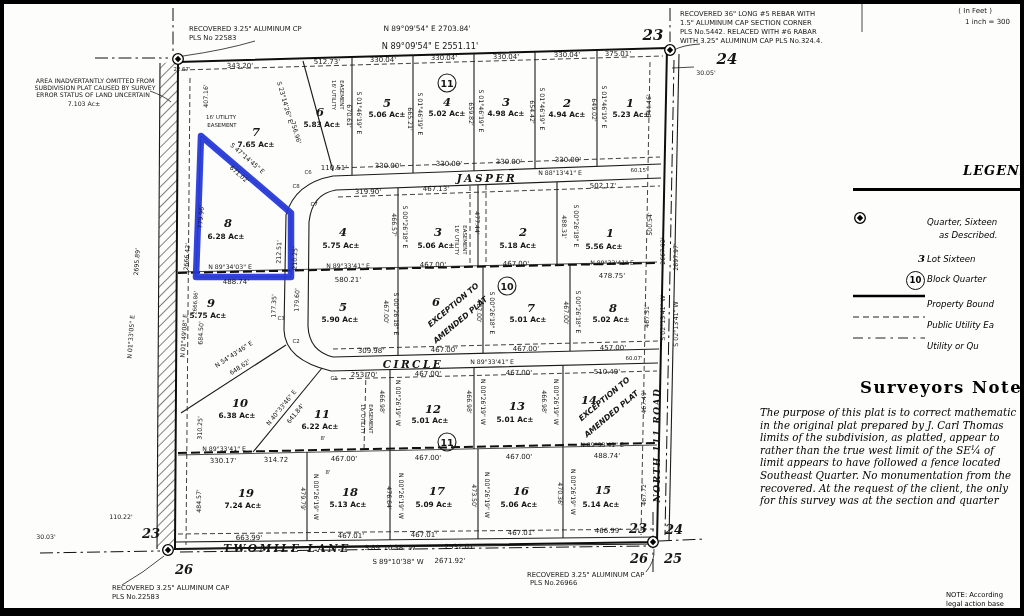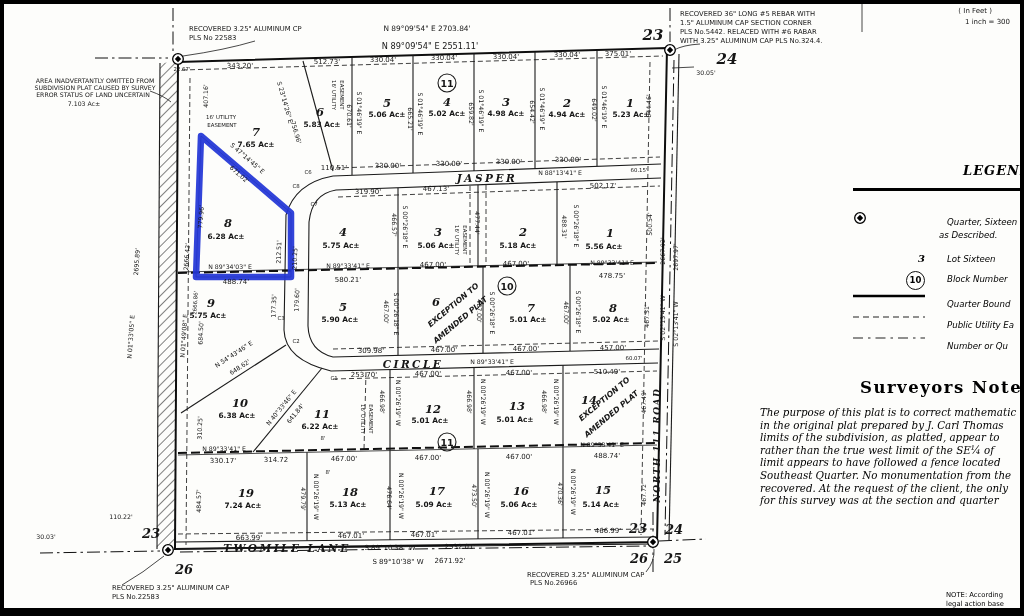--- a/index.html
+++ b/index.html
@@ -29,21 +29,21 @@
   .bnd{stroke:#0e0e0e;stroke-width:2;fill:none}
   .dash{stroke:#2a2a2a;stroke-width:.9;stroke-dasharray:5 3;fill:none}
   .dashH{stroke:#101010;stroke-width:2;stroke-dasharray:9 4;fill:none}
   .dd{stroke:#101010;stroke-width:1;stroke-dasharray:13 4 2.5 4;fill:none}
   
   .legend{position:absolute;left:853px;top:163px;width:171px;}
   .legend-title{font:italic 700 13px "DejaVu Serif",serif;letter-spacing:1px;margin-left:110px;}
   .legend-rule{height:3px;background:#000;margin-top:10px;}
   .lrow{position:absolute;left:0;width:200px;white-space:nowrap;}
   .lrow .sym{display:inline-block;width:72px;text-align:right;vertical-align:middle;}
-  .lrow .lbl{display:inline-block;margin-left:22px;font:italic 8.6px "DejaVu Sans",sans-serif;vertical-align:middle;}
+  .lrow .lbl{display:inline-block;margin-left:2px;font:italic 8.6px "DejaVu Sans",sans-serif;vertical-align:middle;}
   .lsym-num{font:italic 700 10px "DejaVu Serif",serif;}
   .lsym-blk{display:inline-block;width:17px;height:17px;border:1px solid #111;border-radius:50%;
             font:700 8.5px "DejaVu Sans",sans-serif;text-align:center;line-height:17px;}
   .svnote{position:absolute;left:745px;top:378px;width:300px;}
   .sv-title{font:700 16.5px "DejaVu Serif",serif;letter-spacing:1.5px;text-align:left;margin-left:115px;white-space:nowrap;}
   .sv-line{font:italic 10.3px "DejaVu Serif",serif;line-height:12.6px;white-space:nowrap;margin-left:15px;}
   .sv-body{margin-top:9px;}
   .brnote{position:absolute;left:946px;top:591px;width:120px;font:6.8px "DejaVu Sans",sans-serif;line-height:9px;white-space:nowrap;}
 </style>
 </head>
@@ -404,36 +404,36 @@
             <circle cx="7" cy="7" r="5.3" fill="#fff" stroke="#000" stroke-width="1.3"></circle>
             <path d="M3.8,7 L7,3.8 L10.2,7 L7,10.2 Z" fill="#000"></path>
           </svg>
     </span><span class="lbl">Quarter, Sixteen</span>
     <div style="margin-left:86px;font:italic 8.6px 'DejaVu Sans',sans-serif;">as Described.</div>
   </div>
   <div class="lrow" style="top:85px;">
     <span class="sym lsym-num">3</span><span class="lbl">Lot Sixteen</span>
   </div>
   <div class="lrow" style="top:105px;">
-    <span class="sym"><span class="lsym-blk">10</span></span><span class="lbl">Block Number</span>
+    <span class="sym"><span class="lsym-blk">10</span></span><span class="lbl">Block Quarter</span>
   </div>
   <div class="lrow" style="top:130px;">
     <span class="sym"><svg width="72" height="6">
             <line x1="0" y1="3" x2="72" y2="3" stroke="#000" stroke-width="2.4"></line>
-          </svg></span><span class="lbl">Quarter Bound</span>
+          </svg></span><span class="lbl">Property Bound</span>
   </div>
   <div class="lrow" style="top:151px;">
     <span class="sym"><svg width="72" height="6">
             <line x1="0" y1="3" x2="72" y2="3" stroke="#222" stroke-width="1.2" stroke-dasharray="6 4"></line>
           </svg></span><span class="lbl">Public Utility Ea</span>
   </div>
   <div class="lrow" style="top:172px;">
     <span class="sym"><svg width="72" height="6">
             <line x1="0" y1="3" x2="72" y2="3" stroke="#222" stroke-width="1.2" stroke-dasharray="10 5 2.5 5"></line>
-          </svg></span><span class="lbl">Number   or   Qu</span>
+          </svg></span><span class="lbl">Utility   or   Qu</span>
   </div>
 </div>
 
 <div class="svnote">
   <div class="sv-title">Surveyors Note:</div>
   <div class="sv-body">
     <div class="sv-line">The purpose of this plat is to correct mathematic</div>
     <div class="sv-line">in the original plat prepared by J. Carl Thomas</div>
     <div class="sv-line">limits of the subdivision, as platted, appear to</div>
     <div class="sv-line">rather than the true west limit of the SE¼ of</div>

